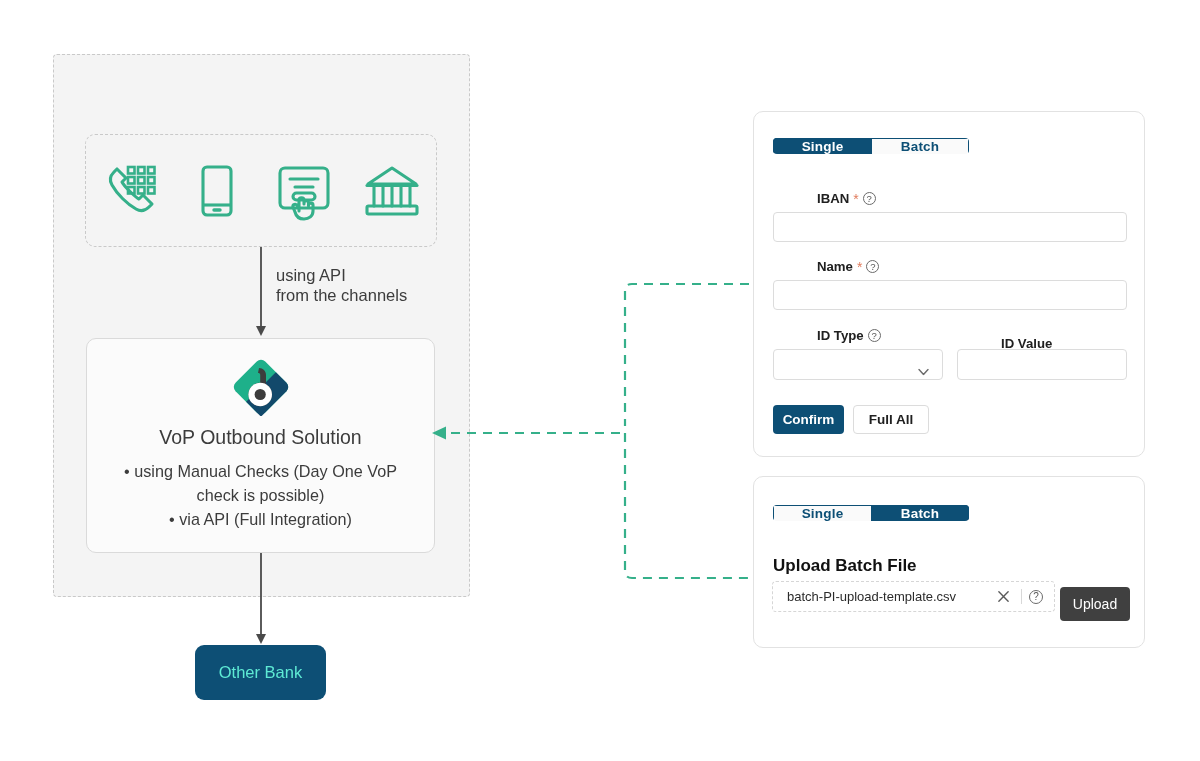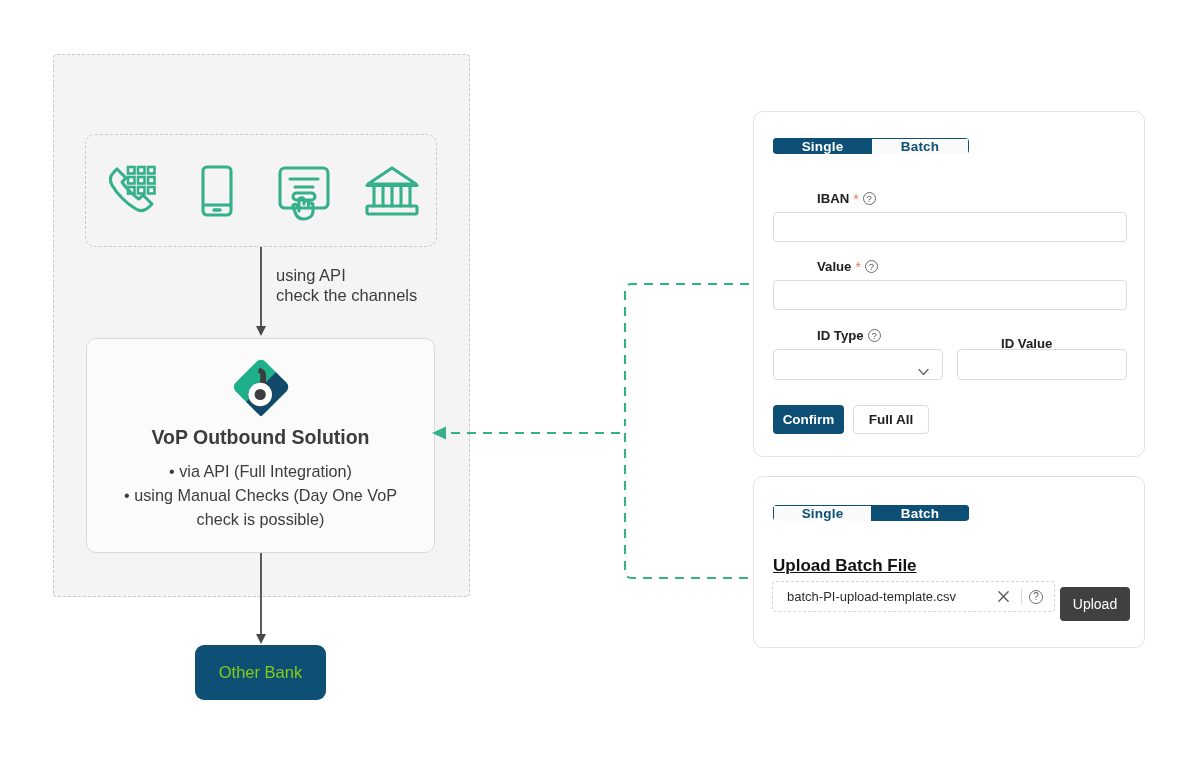--- a/index.html
+++ b/index.html
@@ -41,33 +41,33 @@
     white-space: pre-line;
   }
 
   
   .vop-card {
     position: absolute; left: 86px; top: 338px; width: 349px; height: 215px;
     background: #fbfbfb; border: 1.4px solid #dadada; border-radius: 10px;
     display: flex; flex-direction: column; align-items: center;
   }
   .vop-logo { margin-top: 19px; width: 58px; height: 58px; }
-  .vop-title { margin-top: 10px; font-size: 19.5px; font-weight: bold; color: #3c3c3c; }
+  .vop-title { margin-top: 10px; font-size: 19.5px; font-weight: normal; color: #3c3c3c; }
   .vop-list { margin-top: 10px; width: 310px; text-align: center;
     font-size: 16.2px; line-height: 24px; color: #3c3c3c; }
   .vop-list li { list-style: none; }
   .vop-list li::before { content: "• "; }
 
   
   .bank-arrow { position: absolute; left: 254px; top: 553px; width: 14px; height: 92px; }
   .other-bank {
     position: absolute; left: 195px; top: 645px; width: 131px; height: 55px;
     background: #0d4f75; border-radius: 9px;
     display: flex; align-items: center; justify-content: center;
-    color: #84cc16; font-size: 16.5px;
+    color: #5eead4; font-size: 16.5px;
   }
 
   
   .bracket { position: absolute; left: 420px; top: 270px; width: 345px; height: 320px; }
 
   .manual-label {
     position: absolute; left: 495px; top: 376px;
     font-size: 16.5px; line-height: 23px; color: #3c3c3c;
     white-space: pre-line;
   }
@@ -124,21 +124,21 @@
     position: absolute; display: flex; align-items: center; justify-content: center;
     font-size: 13.5px; font-weight: bold; border-radius: 4px;
   }
   #btn-confirm { left: 19px; top: 293px; width: 71px; height: 29px; background: #0d4f75; color: #fff; }
   #btn-clear   { left: 99px; top: 293px; width: 76px; height: 29px;
                  background: #fff; color: #202020; border: 1.2px solid #dcdcdc; }
 
   
   .upload-title {
     position: absolute; left: 19px; top: 79px;
-    font-size: 17px; font-weight: bold; color: #111; text-decoration: underline;
+    font-size: 17px; font-weight: bold; color: #111;
   }
   .file-chip {
     position: absolute; left: 18px; top: 104px; width: 283px; height: 31px;
     border: 1.3px dashed #d6d6d6; border-radius: 4px;
     display: flex; align-items: center;
   }
   .file-name { margin-left: 14px; font-size: 13px; color: #2b2b2b; flex: 1; }
   .chip-x { width: 22px; height: 22px; display: flex; align-items: center; justify-content: center; }
   .chip-div { width: 1px; height: 15px; background: #d8d8d8; margin: 0 7px; }
   .chip-help {
@@ -217,38 +217,38 @@
     </div>
   </div>
 
   <div class="api-arrow">
     <svg viewBox="0 0 14 90" width="14" height="90">
       <line x1="7" y1="0" x2="7" y2="80" stroke="#4a4a4a" stroke-width="1.8"></line>
       <path d="M2 79 L7 89 L12 79 Z" fill="#4a4a4a"></path>
     </svg>
   </div>
   <div class="api-label">using API
-check the channels</div>
+from the channels</div>
 
   <div class="vop-card">
     <div class="vop-logo">
       <svg viewBox="0 0 58 58" width="58" height="58">
         <g transform="rotate(45 29 29)">
           <rect x="8" y="8" width="42" height="42" rx="6" fill="#1eb08a"></rect>
           <path d="M29 8 H44 A6 6 0 0 1 50 14 V50 H29 Z" fill="#12496b"></path>
         </g>
         <path d="M27 10 C31 10 34 13 34 17 L34 26 C37.5 28 40 32 40 36.5 C40 43 34.7 48.3 28.2 48.3 C21.7 48.3 16.4 43 16.4 36.5 C16.4 30 21.7 24.7 28.2 24.7 L28.2 17 C28.2 15.5 27.5 15 26 15 Z" fill="#3d3d3d"></path>
         <circle cx="28.2" cy="36.5" r="11.8" fill="#ffffff"></circle>
         <circle cx="28.2" cy="36.5" r="5.6" fill="#3d3d3d"></circle>
       </svg>
     </div>
     <div class="vop-title">VoP Outbound Solution</div>
     <ul class="vop-list">
+      <li>using Manual Checks (Day One VoP check is possible)</li>
       <li>via API (Full Integration)</li>
-      <li>using Manual Checks (Day One VoP check is possible)</li>
     </ul>
   </div>
 
   <div class="bank-arrow">
     <svg viewBox="0 0 14 92" width="14" height="92">
       <line x1="7" y1="0" x2="7" y2="82" stroke="#4a4a4a" stroke-width="1.8"></line>
       <path d="M2 81 L7 91 L12 81 Z" fill="#4a4a4a"></path>
     </svg>
   </div>
   <div class="other-bank">Other Bank</div>
@@ -272,21 +272,21 @@
     </div>
 
     <div class="fld-label" style="left:19px; top:79px;">
       <span>IBAN</span>
       <span class="req">*</span>
       <span class="help">?</span>
     </div>
     <div class="txt-input" style="left:19px; top:100px; width:354px; height:30px;"></div>
 
     <div class="fld-label" style="left:19px; top:147px;">
-      <span>Value</span>
+      <span>Name</span>
       <span class="req">*</span>
       <span class="help">?</span>
     </div>
     <div class="txt-input" style="left:19px; top:168px; width:354px; height:30px;"></div>
 
     <div class="fld-label" style="left:19px; top:216px;text-align:center;">
       <span>ID Type</span>
       <span class="help">?</span>
     </div>
     <div class="sel-input" style="left:19px; top:237px; width:170px; height:31px;">

